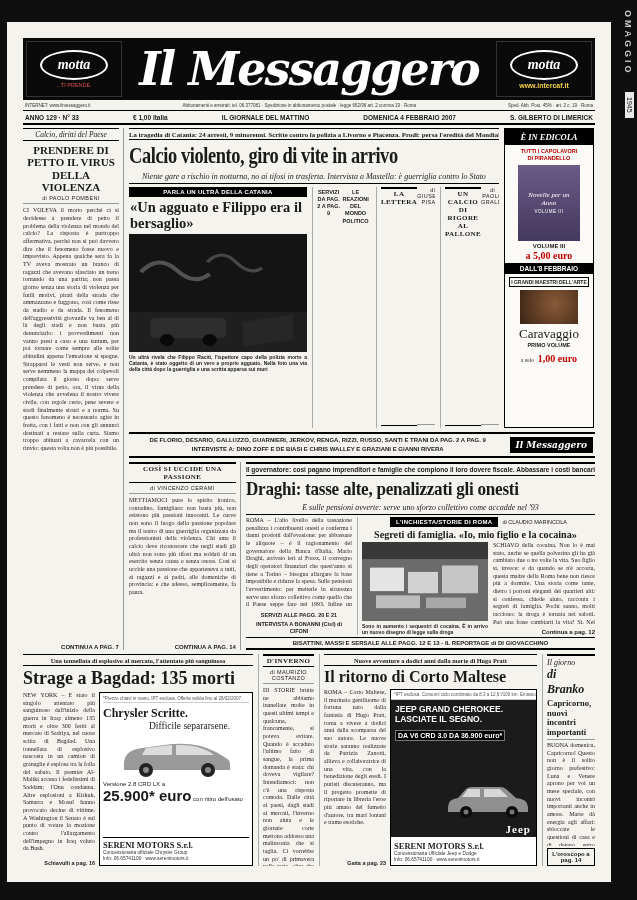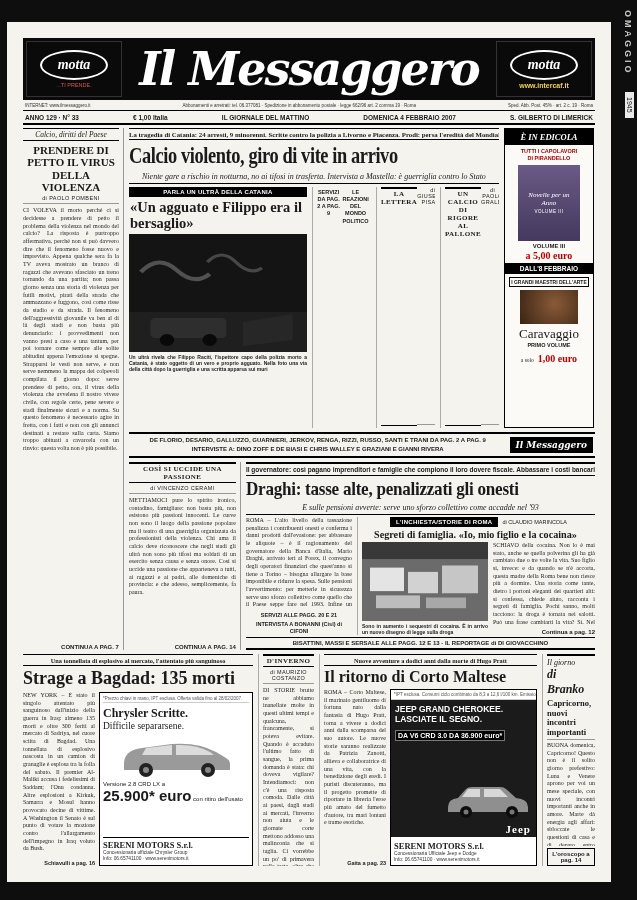--- a/index.html
+++ b/index.html
@@ -93,21 +93,21 @@
   .b-kick { font-weight:bold; font-size:6.3px; text-align:center; border-top:1px solid #000; border-bottom:1px solid #000; padding:1.5px 0; white-space:nowrap; overflow:hidden; }
   .b-head { font-weight:bold; font-size:18px; padding:2px 0 3px; white-space:nowrap; overflow:hidden; }
   .b-row { flex:1; display:flex; gap:4px; overflow:hidden; }
   .b-txt { width:72px; display:flex; flex-direction:column; overflow:hidden; }
   .note { font-weight:bold; font-size:5.5px; text-align:right; font-family:"Liberation Sans",sans-serif; padding-top:2px; }
 
   .ad { border:1px solid #000; background:#fff; display:flex; flex-direction:column; font-family:"Liberation Sans",sans-serif; overflow:hidden; }
   .chrysler { flex:1; padding:3px; }
   .ad-legal { font-size:4.5px; color:#555; border-bottom:1px solid #ccc; padding-bottom:1px; white-space:nowrap; overflow:hidden; }
   .c-model { font-family:"Liberation Serif",serif; font-weight:bold; font-size:12px; margin-top:3px; }
-  .c-claim { font-family:"Liberation Serif",serif; font-size:9.5px; }
+  .c-claim { font-family:"Liberation Serif",serif; font-size:9.5px;margin-left:46px; }
   .c-img { height:50px; display:flex; align-items:center; justify-content:center; }
   .c-ver { font-size:6px; }
   .c-price { font-size:6px; }
   .c-price .big { font-weight:bold; font-size:15px;margin-top:20px; }
   .dealer { font-family:"Liberation Serif",serif; font-weight:bold; font-size:8.5px; border-top:1px solid #000; padding-top:2px; margin-top:2px; }
   .dealer-sub { font-size:4.8px; color:#333; line-height:1.3; }
 
   .costanzo { width:56px; border-left:1px solid #aaa; padding-left:4px; display:flex; flex-direction:column; overflow:hidden; }
   .corto { width:218px; border-left:1px solid #aaa; padding-left:4px; display:flex; flex-direction:column; overflow:hidden; }
   .co-head { font-weight:bold; font-size:16px; padding:2px 0 3px; white-space:nowrap; overflow:hidden; }

